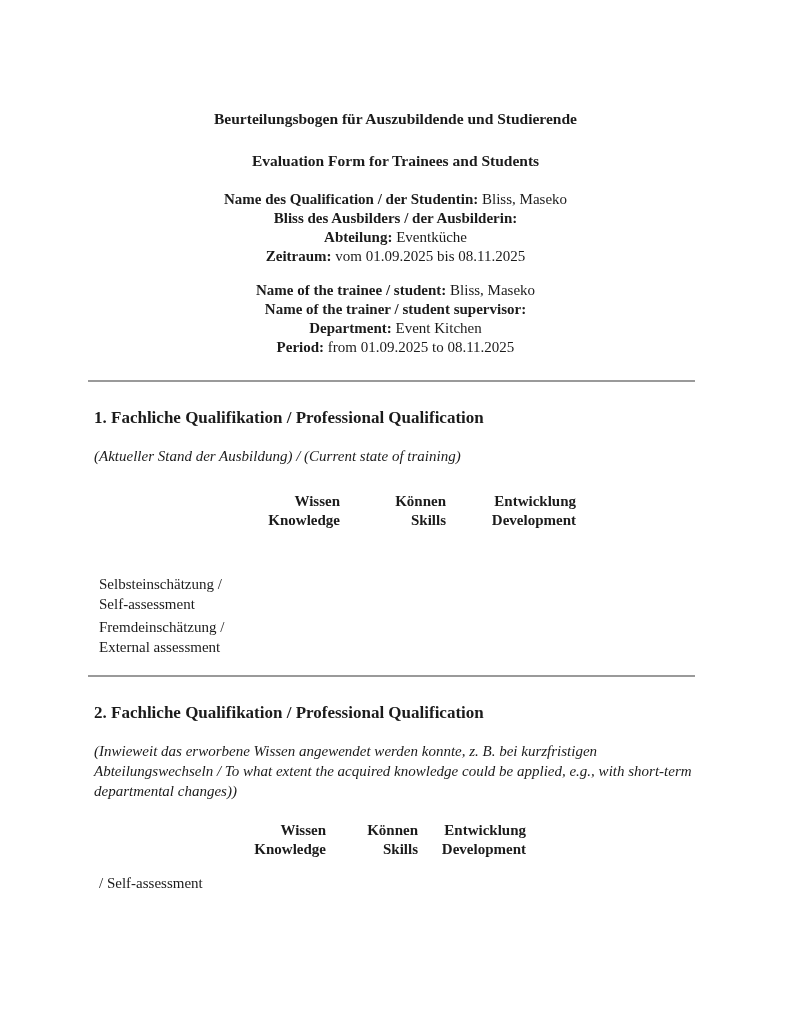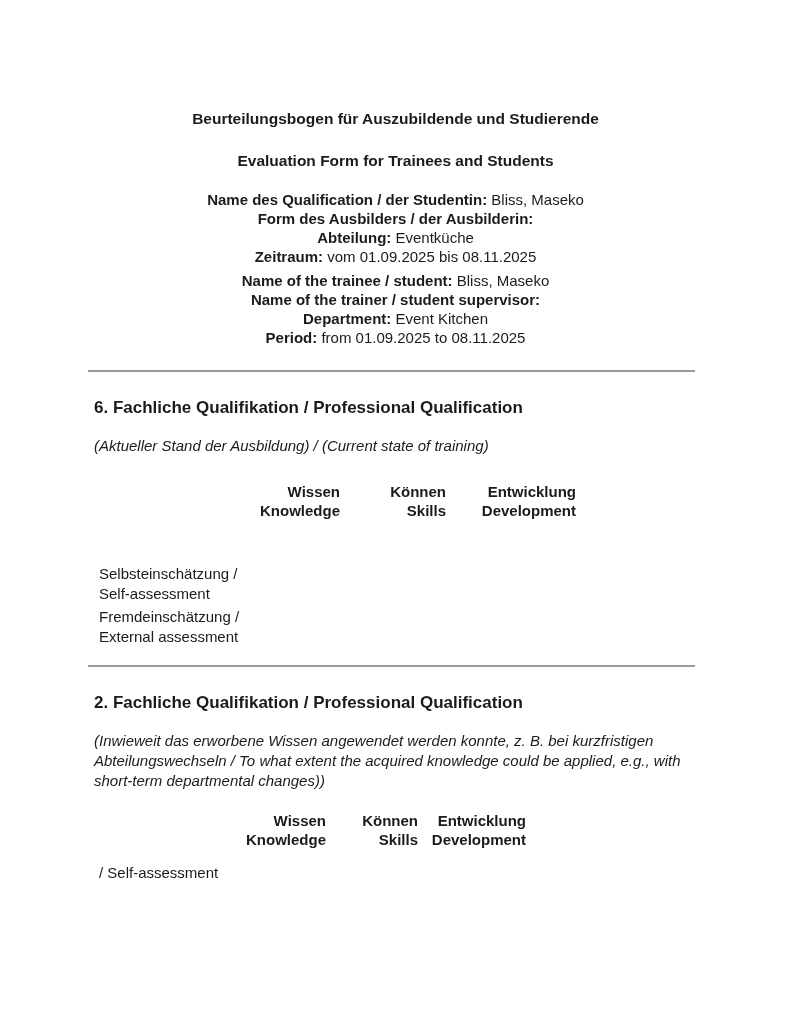--- a/index.html
+++ b/index.html
@@ -6,21 +6,21 @@
     margin: 0;
     padding: 0;
     background: #ffffff;
   }
   .page {
     position: relative;
     width: 791px;
     height: 904px;
     background: #ffffff;
     color: #1b1b1b;
-    font-family: Liberation Sans, sans-serif;
+    font-family: Liberation Serif, serif;
     font-size: 15px;
     overflow: hidden;
     box-sizing: border-box;
   }
   .header {
     text-align: center;
     padding-top: 110px;
   }
   .doc-title {
     font-size: 15.5px;
@@ -32,21 +32,21 @@
     font-weight: bold;
     margin: 0;
     margin-top: 24px;
     text-align: center;
   }
   .info-block {
     margin-top: 20px;
     line-height: 19px;
   }
   .info-block.en {
-    margin-top: 5px;
+    margin-top: 15px;
   }
   .info-line .lbl { font-weight: bold; }
   .rule {
     border: none;
     border-top: 2px solid #9a9a9a;
     width: 607px;
     margin: 0 0 0 88px;
   }
   .rule-1 { margin-top: 23px; }
   .rule-2 { margin-top: 18px; }
@@ -92,37 +92,37 @@
 <body>
 
 <div class="page">
 
   <div class="header">
     <p class="doc-title">Beurteilungsbogen für Auszubildende und Studierende</p>
     <p class="doc-subtitle">Evaluation Form for Trainees and Students</p>
 
     <div class="info-block de">
       <div class="info-line"><span class="lbl">Name des Qualification / der Studentin:</span> <span>Bliss, Maseko</span></div>
-      <div class="info-line"><span class="lbl">Form des Ausbilders / der Ausbilderin:</span> <span></span></div>
+      <div class="info-line"><span class="lbl">Bliss des Ausbilders / der Ausbilderin:</span> <span></span></div>
       <div class="info-line"><span class="lbl">Abteilung:</span> <span>Eventküche</span></div>
       <div class="info-line"><span class="lbl">Zeitraum:</span> <span>vom 01.09.2025 bis 08.11.2025</span></div>
     </div>
 
     <div class="info-block en">
       <div class="info-line"><span class="lbl">Name of the trainee / student:</span> <span>Bliss, Maseko</span></div>
       <div class="info-line"><span class="lbl">Name of the trainer / student supervisor:</span> <span></span></div>
       <div class="info-line"><span class="lbl">Department:</span> <span>Event Kitchen</span></div>
       <div class="info-line"><span class="lbl">Period:</span> <span>from 01.09.2025 to 08.11.2025</span></div>
     </div>
   </div>
 
   <hr class="rule rule-1">
 
   <div class="section">
-    <p class="section-heading">6. Fachliche Qualifikation / Professional Qualification</p>
+    <p class="section-heading">1. Fachliche Qualifikation / Professional Qualification</p>
     <p class="section-note">(Aktueller Stand der Ausbildung) / (Current state of training)</p>
 
     <div class="col-headers s1">
       <div class="col">
         <div>Wissen</div>
         <div>Knowledge</div>
       </div>
       <div class="col">
         <div>Können</div>
         <div>Skills</div>

